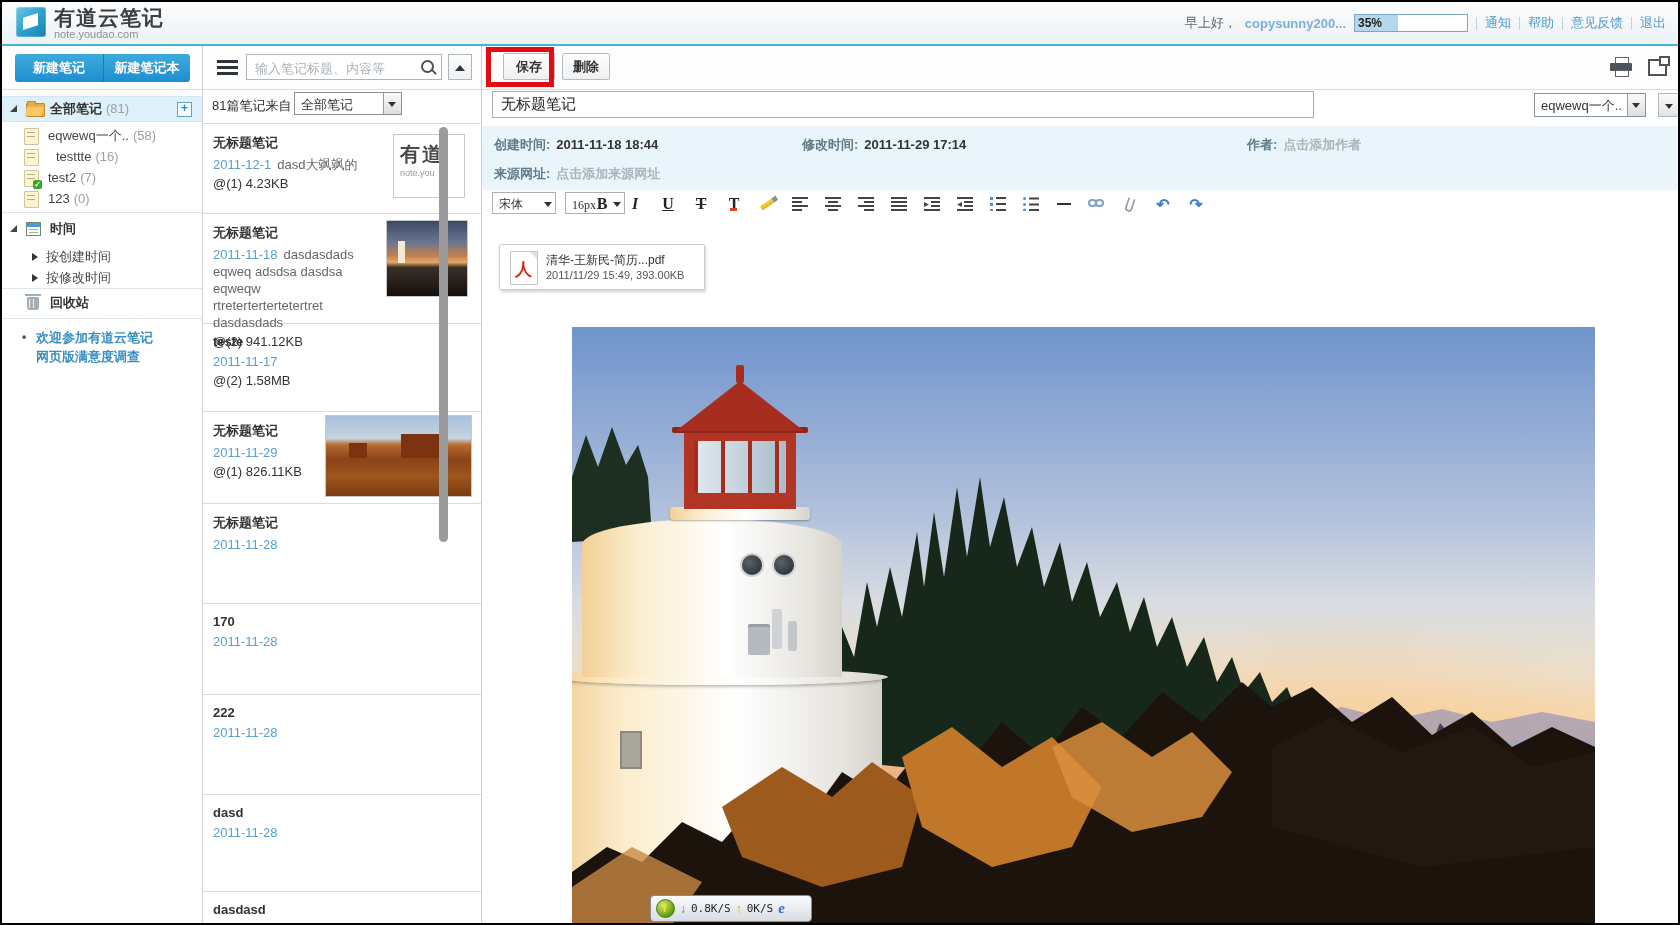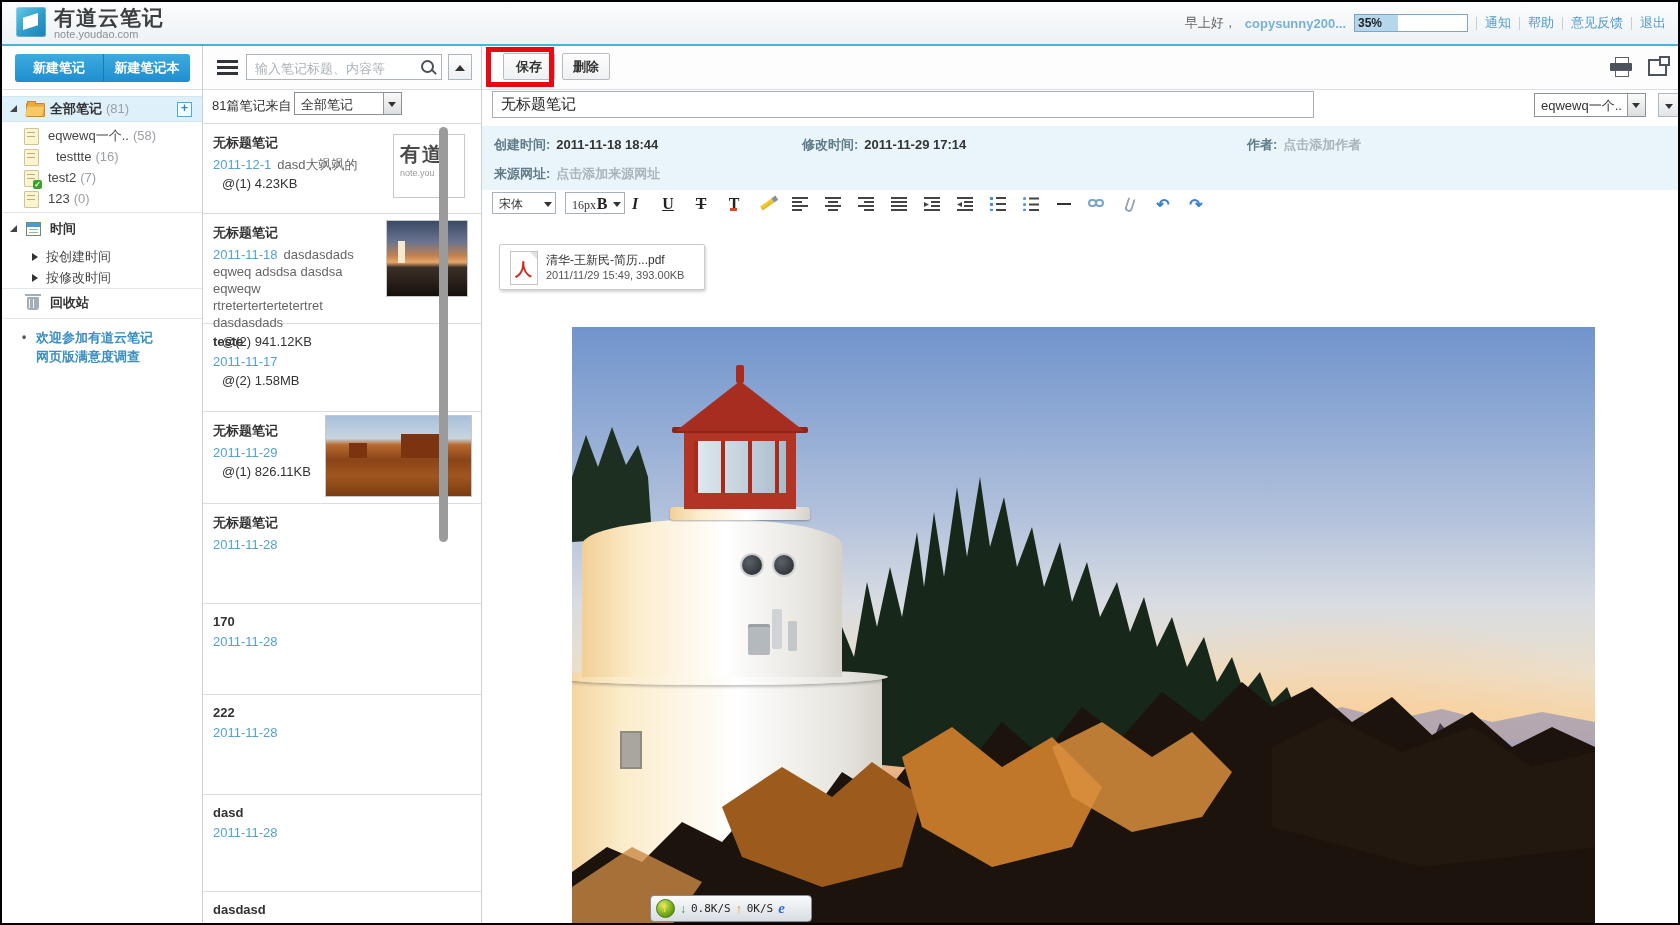--- a/index.html
+++ b/index.html
@@ -86,21 +86,21 @@
   .seldd .val{position:absolute;left:6px;top:3px;font-size:13px;color:#333;white-space:nowrap;overflow:hidden;}
   .seldd .arrowbtn{position:absolute;right:0;top:0;bottom:0;width:17px;background:linear-gradient(#fafafa,#dcdee0);border-left:1px solid #999;}
   .seldd .arrowbtn::after{content:"";position:absolute;left:4px;top:9px;border-left:4px solid transparent;border-right:4px solid transparent;border-top:5px solid #333;}
   .panel-hdr-line{position:absolute;left:201px;top:121px;width:278px;height:1px;background:#dcdcdc;}
   .note-list{position:absolute;left:201px;top:122px;width:278px;bottom:0;background:#fff;overflow:hidden;}
   .note-item{position:relative;border-bottom:1px solid #dcdcdc;box-sizing:border-box;padding:10px 0 0 10px;cursor:pointer;}
   .nt{font-size:13px;font-weight:bold;color:#333;}
   .nd{font-size:13px;margin-top:4px;width:160px;line-height:17px;}
   .nd .date{color:#55a0cc;margin-right:6px;text-align:center;}
   .nd .desc{color:#666;margin-top:21px;}
-  .nm{font-size:13px;color:#333;margin-top:3px;margin-left:9px;}
+  .nm{font-size:13px;color:#333;margin-top:3px;}
   .thumb{position:absolute;border:1px solid #c8c8c8;background:#fff;overflow:hidden;}
   .thumb-logo-t{font-size:20px;font-weight:600;color:#4a4a4a;margin:6px 0 0 6px;letter-spacing:2px;white-space:nowrap;}
   .thumb-logo-s{font-size:9px;color:#999;margin-left:6px;white-space:nowrap;}
   .thumb-lh{background:linear-gradient(180deg,#3a4a66 0%,#6a7490 28%,#c08050 46%,#e8a668 55%,#3a3028 62%,#16100c 100%);}
   .mini-lh{position:absolute;left:14%;top:26%;width:7px;height:22px;background:#f4ead0;}
   .thumb-desert{background:linear-gradient(180deg,#a8c0dc 0%,#c8d4e0 28%,#b86a30 36%,#8a4418 55%,#a0561e 75%,#7a3c12 100%);}
   .mesa{position:absolute;background:#7c3410;}
   .scrollthumb{position:absolute;left:437px;top:125px;width:9px;height:415px;background:#9b9b9b;border-radius:5px;cursor:pointer;}
 
   

